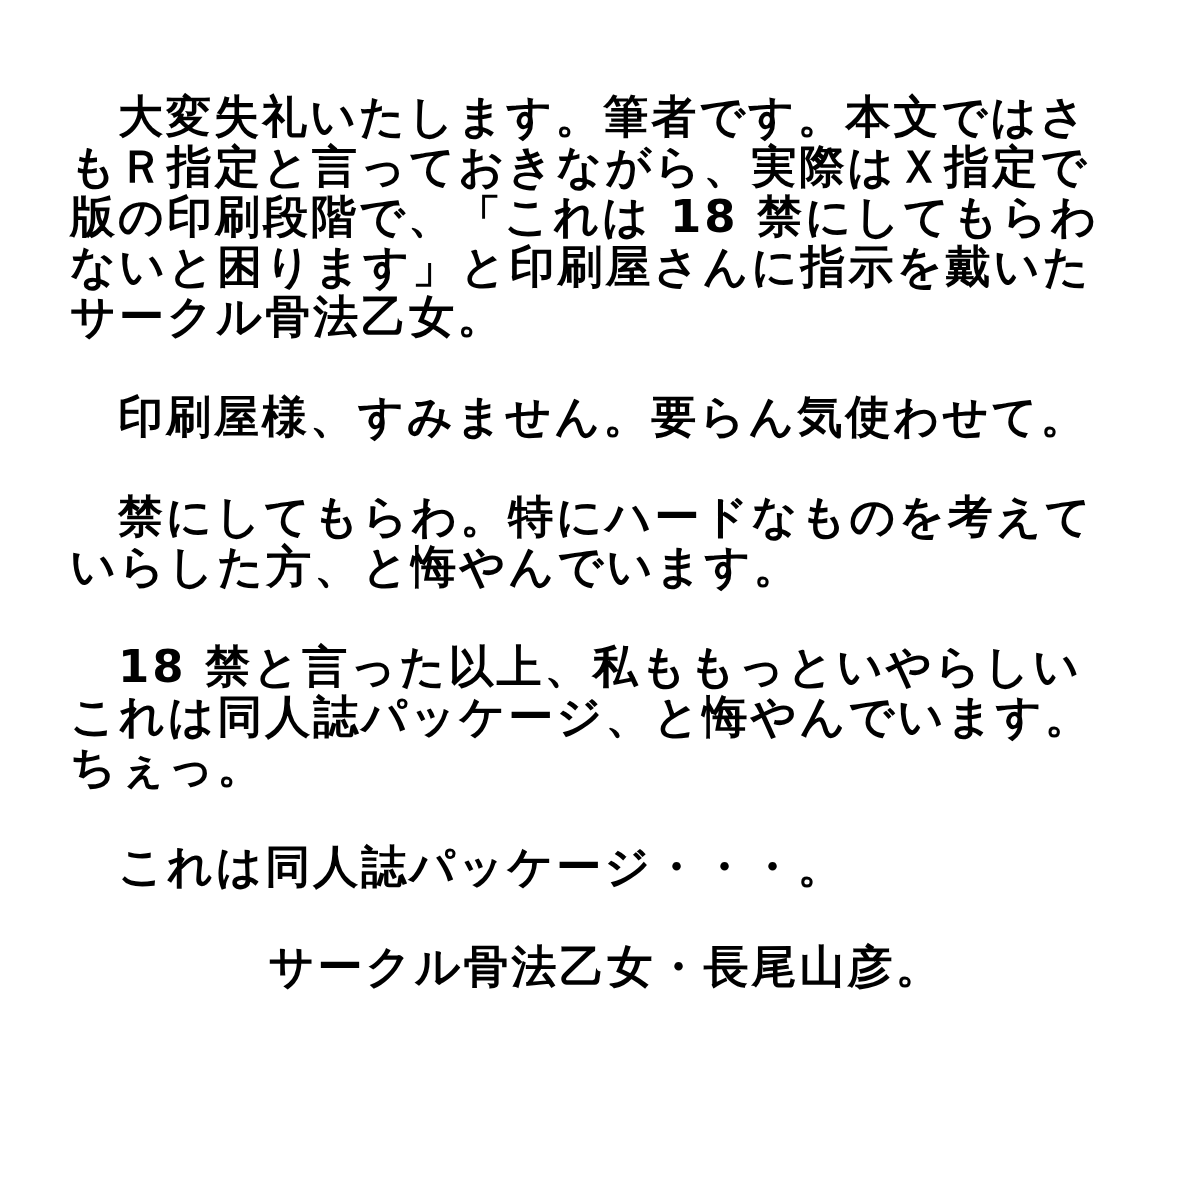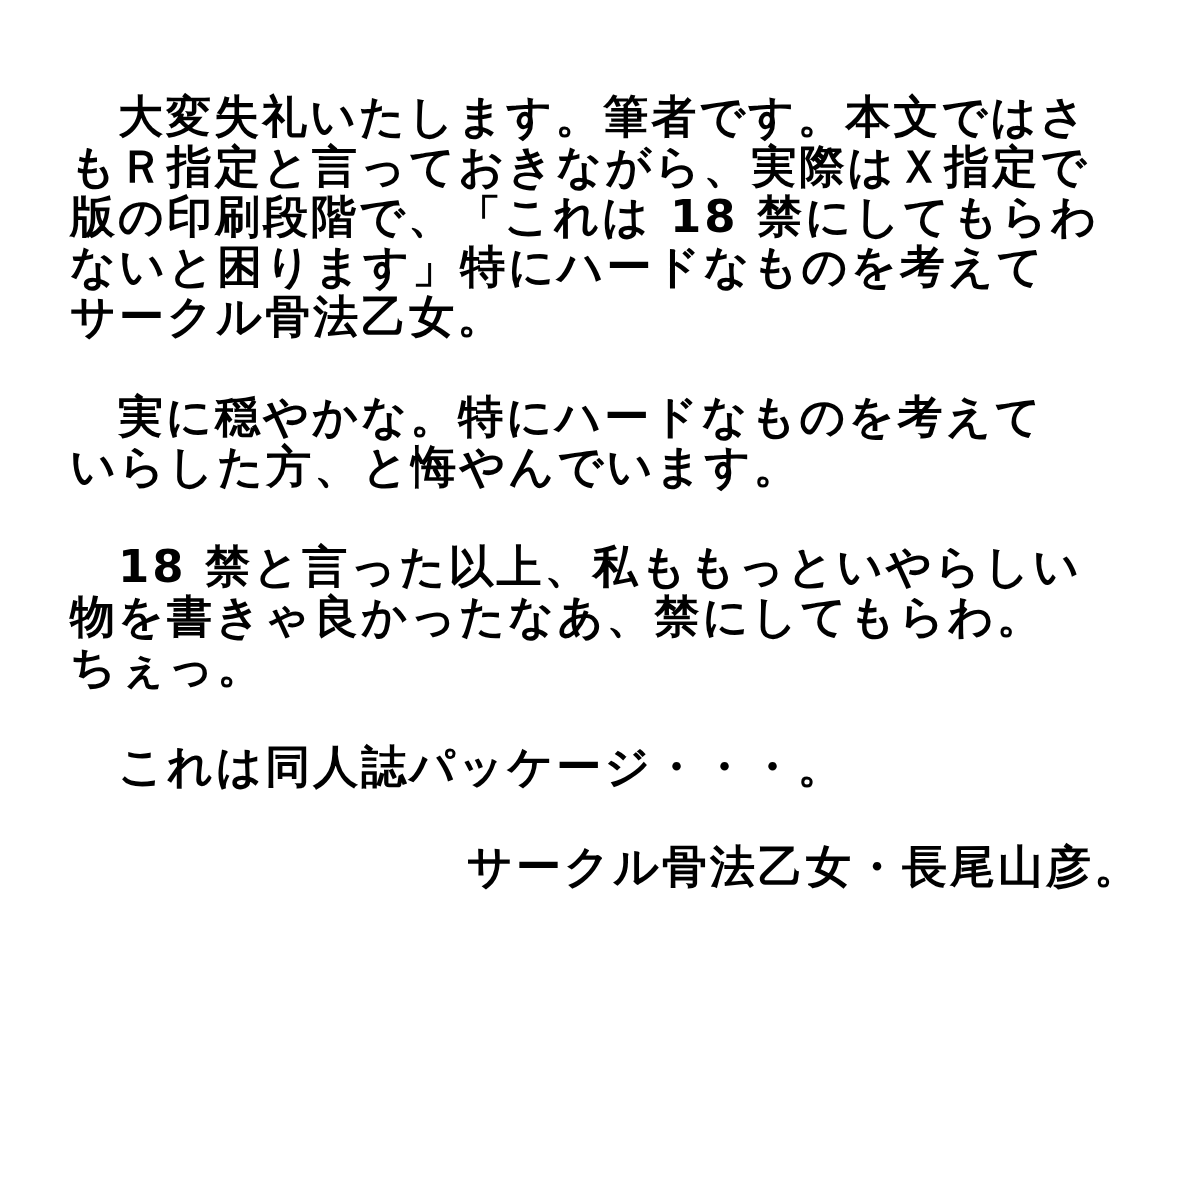--- a/index.html
+++ b/index.html
@@ -27,46 +27,49 @@
     margin: 0 0 50px 0;
     padding: 0;
   }
   .line {
     display: block;
     white-space: pre;
   }
   .signature-line {
     display: block;
     white-space: pre;
-    text-align: right;
+    text-align: center;
   }
 </style>
 </head>
 <body>
 
 <div class="page">
   <div class="text-block">
 
     <p class="para">
       <span class="line">　大変失礼いたします。筆者です。本文ではさ</span>
       <span class="line">もＲ指定と言っておきながら、実際はＸ指定で</span>
       <span class="line">版の印刷段階で、「これは 18 禁にしてもらわ</span>
-      <span class="line">ないと困ります」特にハードなものを考えて</span>
+      <span class="line">ないと困ります」と印刷屋さんに指示を戴いた</span>
       <span class="line">サークル骨法乙女。</span>
     </p>
 
+    <p class="para">
+      <span class="line">　印刷屋様、すみません。要らん気使わせて。</span>
+    </p>
 
     <p class="para">
-      <span class="line">　実に穏やかな。特にハードなものを考えて</span>
+      <span class="line">　禁にしてもらわ。特にハードなものを考えて</span>
       <span class="line">いらした方、と悔やんでいます。</span>
     </p>
 
     <p class="para">
       <span class="line">　18 禁と言った以上、私ももっといやらしい</span>
-      <span class="line">物を書きゃ良かったなあ、禁にしてもらわ。</span>
+      <span class="line">これは同人誌パッケージ、と悔やんでいます。</span>
       <span class="line">ちぇっ。</span>
     </p>
 
     <p class="para">
       <span class="line">　これは同人誌パッケージ・・・。</span>
     </p>
 
     <p class="para">
       <span class="signature-line">サークル骨法乙女・長尾山彦。</span>
     </p>

